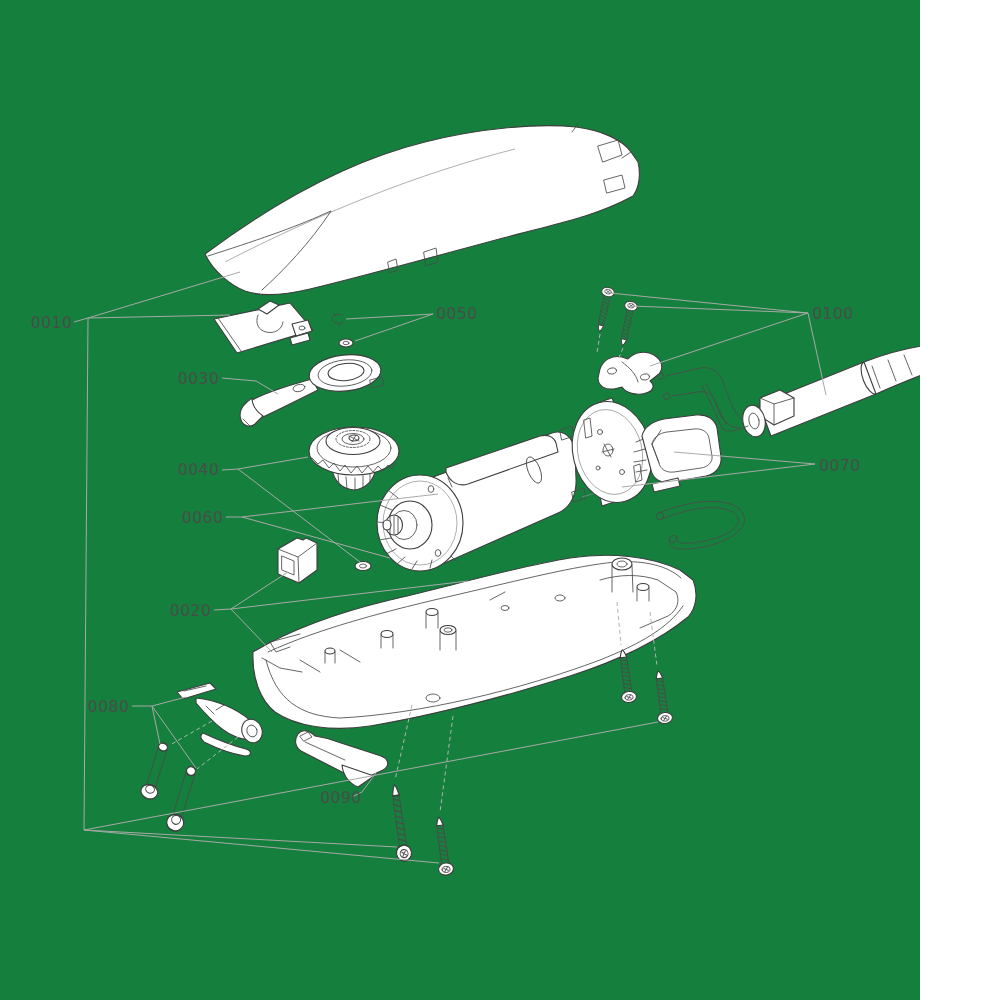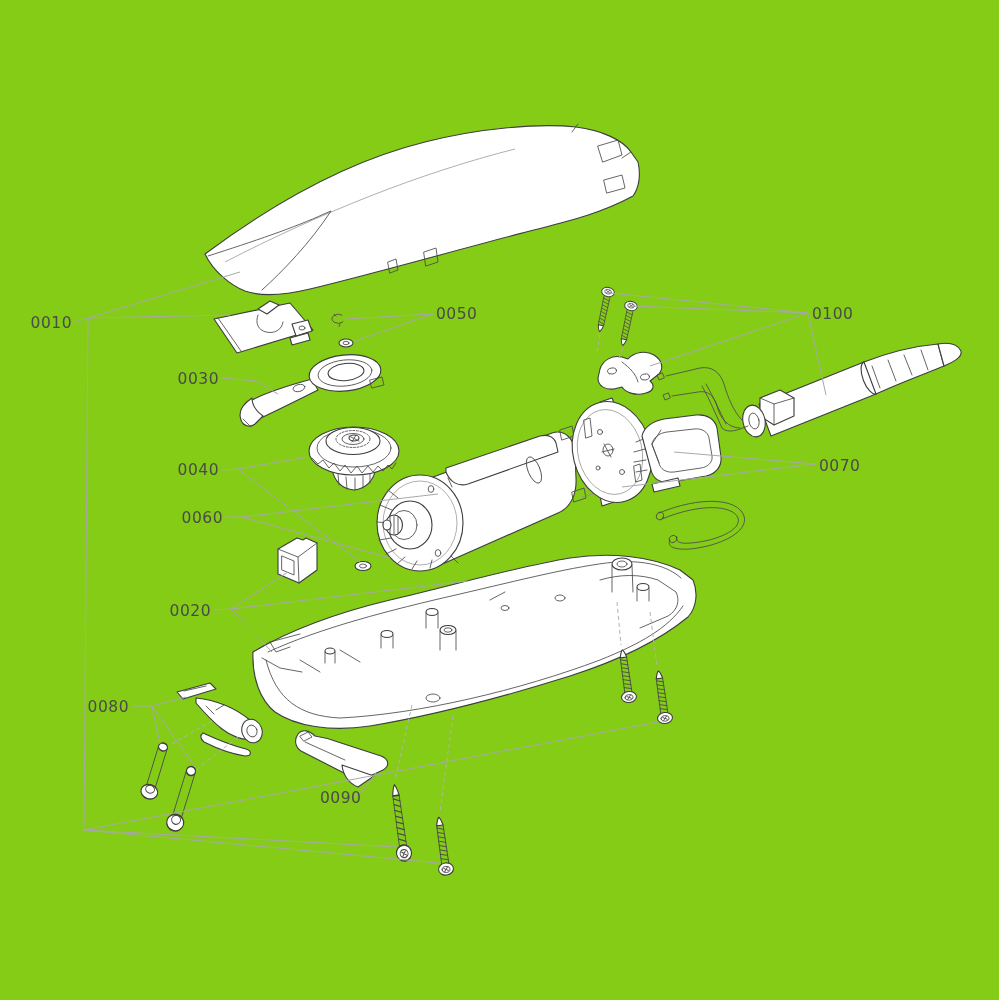--- a/index.html
+++ b/index.html
@@ -1,16 +1,16 @@
 <!DOCTYPE html>
 <html><head>
 <meta charset="utf-8">
 <style>
   html,body { margin:0; padding:0; background:#ffffff; }
-  .stage { width:999px; height:1000px; position:relative; background:#84cc16; overflow:hidden; }
+  .stage { width:920px; height:1000px; position:relative; background:#15803d; overflow:hidden; }
   svg { display:block; }
   .lbl   { font-family:"DejaVu Sans", sans-serif; font-size:15.5px; fill:#4a4a4a; letter-spacing:0.5px; }
   .part  { fill:#ffffff; stroke:#3d3d3d; stroke-width:1.1; stroke-linejoin:round; stroke-linecap:round; }
   .d     { fill:none; stroke:#4a4a4a; stroke-width:0.85; stroke-linejoin:round; stroke-linecap:round; }
   .thin  { fill:none; stroke:#8c8c8c; stroke-width:0.7; }
   .leader{ fill:none; stroke:#a8a8a8; stroke-width:1; }
   .dash  { fill:none; stroke:#b2b2b2; stroke-width:1; stroke-dasharray:4 3; }
 </style>
 </head>
 <body>

